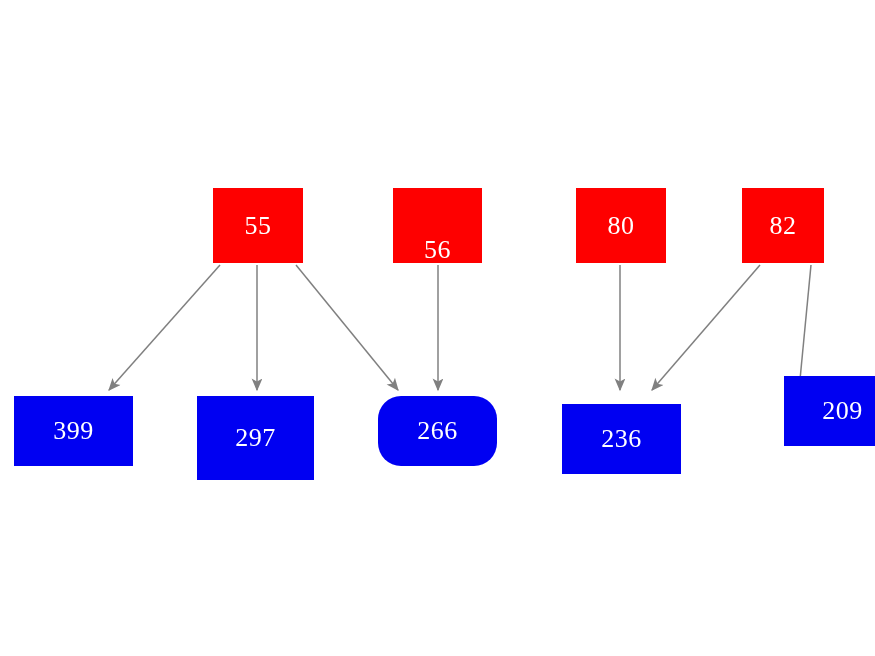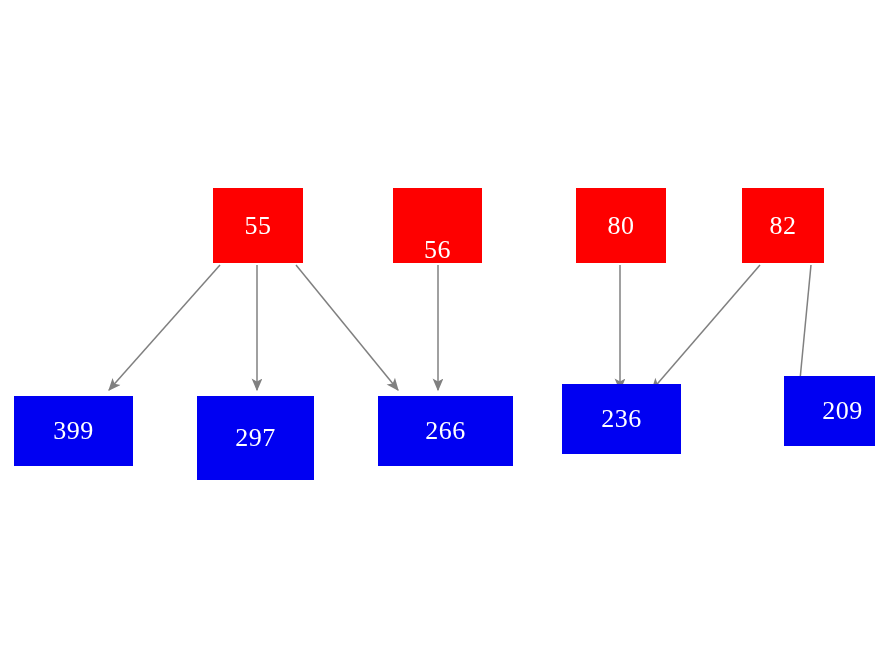--- a/index.html
+++ b/index.html
@@ -81,23 +81,23 @@
       </div>
       <div class="node node-source" style="left: 742px; top: 188px; width: 82px; height: 75px;">
         <span class="node-label">82</span>
       </div>
       <div class="node node-target" style="left: 14px; top: 396px; width: 119px; height: 70px;">
         <span class="node-label">399</span>
       </div>
       <div class="node node-target" style="left: 197px; top: 396px; width: 117px; height: 84px;">
         <span class="node-label">297</span>
       </div>
-      <div class="node node-target" style="left: 378px; top: 396px; width: 135px; height: 70px;">
+      <div class="node node-target" style="left: 378px; top: 396px; width: 119px; height: 70px; border-radius: 23px;">
         <span class="node-label">266</span>
       </div>
-      <div class="node node-target" style="left: 562px; top: 384px; width: 119px; height: 70px;">
+      <div class="node node-target" style="left: 562px; top: 404px; width: 119px; height: 70px;">
         <span class="node-label">236</span>
       </div>
       <div class="node node-target" style="left: 744px; top: 376px; width: 117px; height: 70px; margin-left: 40px;">
         <span class="node-label">209</span>
       </div>
     </div>
 </div>
 
 </body></html>

